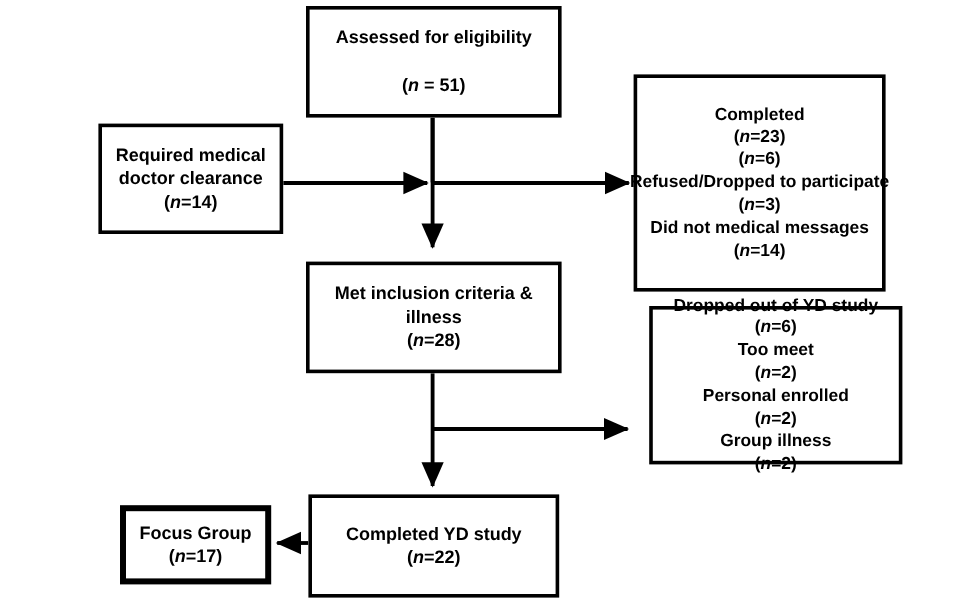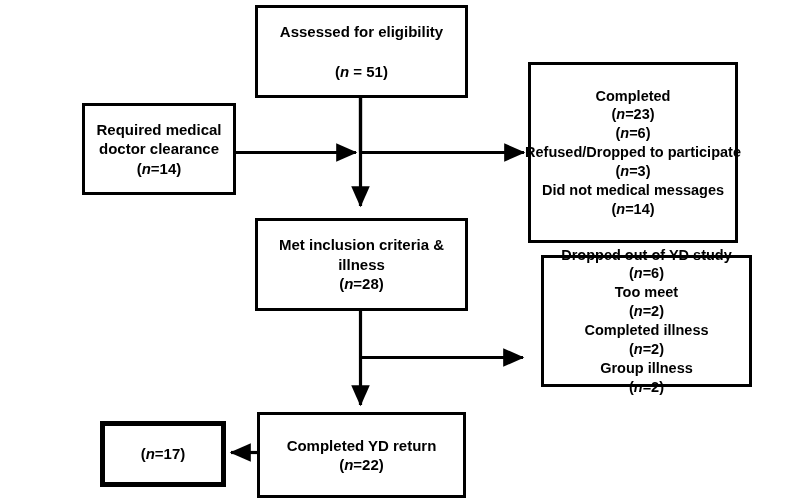--- a/index.html
+++ b/index.html
@@ -114,28 +114,29 @@
     <span class="line reg">Met inclusion criteria &amp;</span>
     <span class="line reg">illness</span>
     <span class="line reg">(<span class="it">n</span>=28)</span>
   </div>
 
   <div class="node" id="node-dropped">
     <span class="line bold">Dropped out of YD study</span>
     <span class="line bold">(<span class="it">n</span>=6)</span>
     <span class="line bold">Too meet</span>
     <span class="line bold">(<span class="it">n</span>=2)</span>
-    <span class="line bold">Completed illness</span>
+    <span class="line bold">Personal enrolled</span>
     <span class="line bold">(<span class="it">n</span>=2)</span>
     <span class="line bold">Group illness</span>
     <span class="line bold">(<span class="it">n</span>=2)</span>
   </div>
 
   <div class="node thick" id="node-focus">
+    <span class="line bold">Focus Group</span>
     <span class="line bold">(<span class="it">n</span>=17)</span>
   </div>
 
   <div class="node" id="node-completed">
-    <span class="line reg">Completed YD return</span>
+    <span class="line reg">Completed YD study</span>
     <span class="line reg">(<span class="it">n</span>=22)</span>
   </div>
 
 </div>
 
 </body></html>

